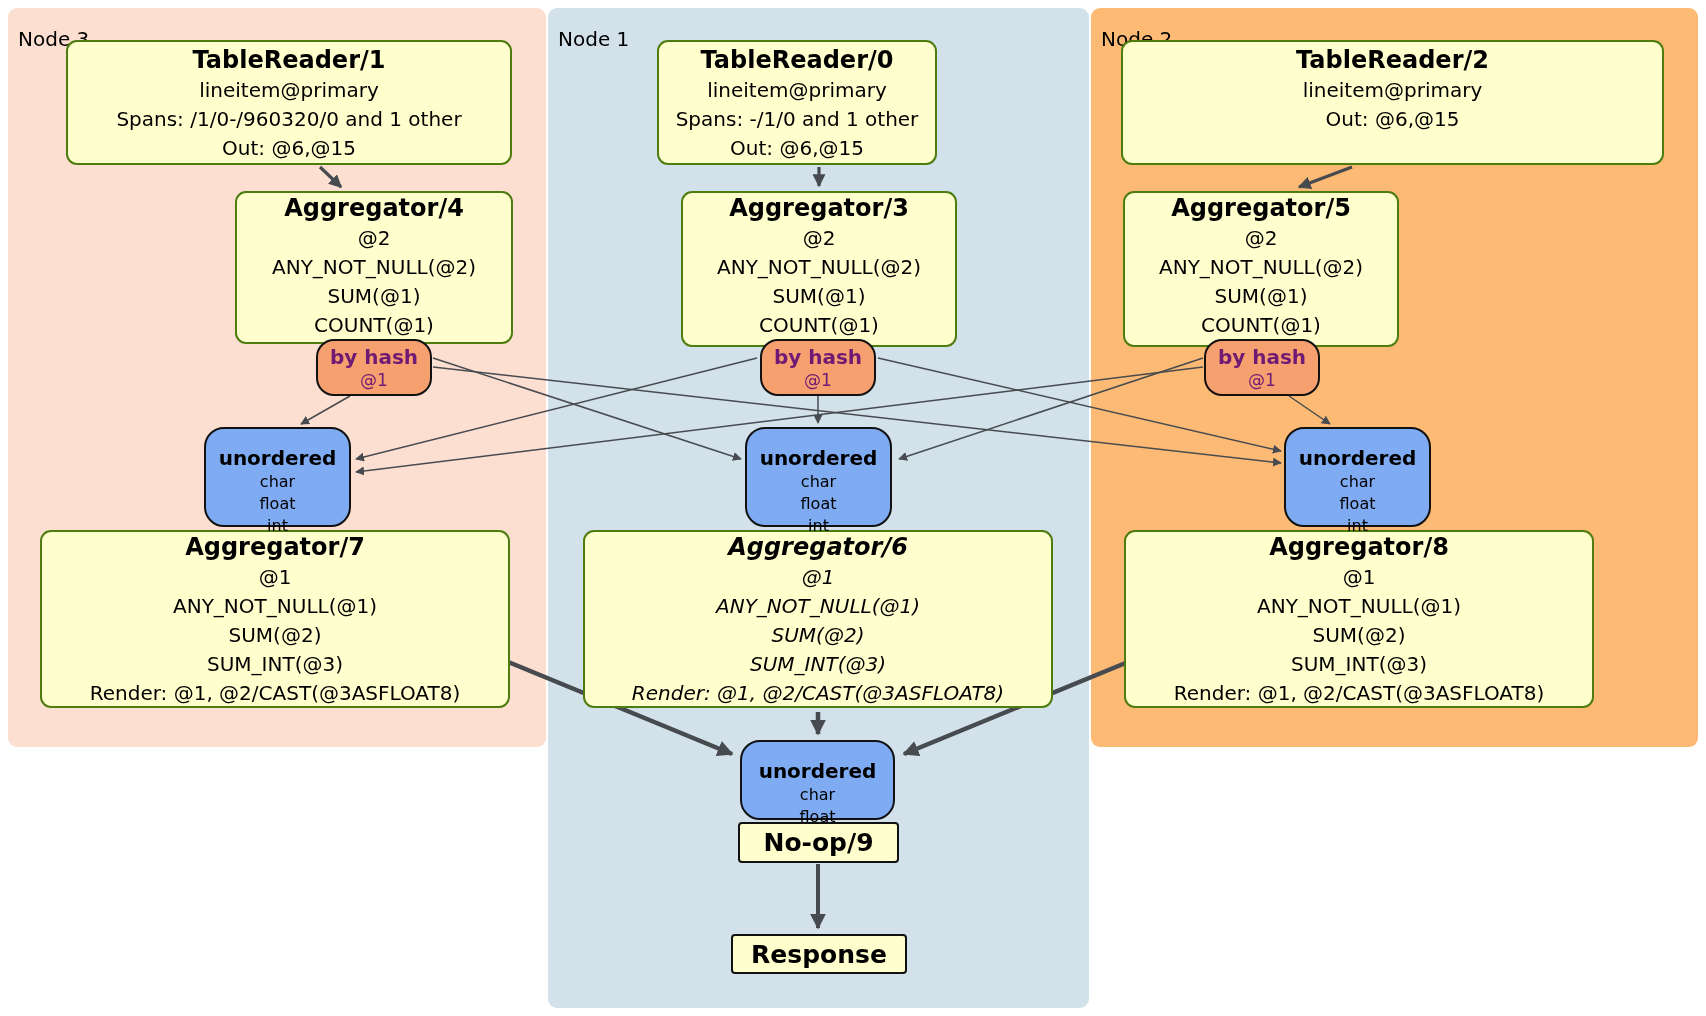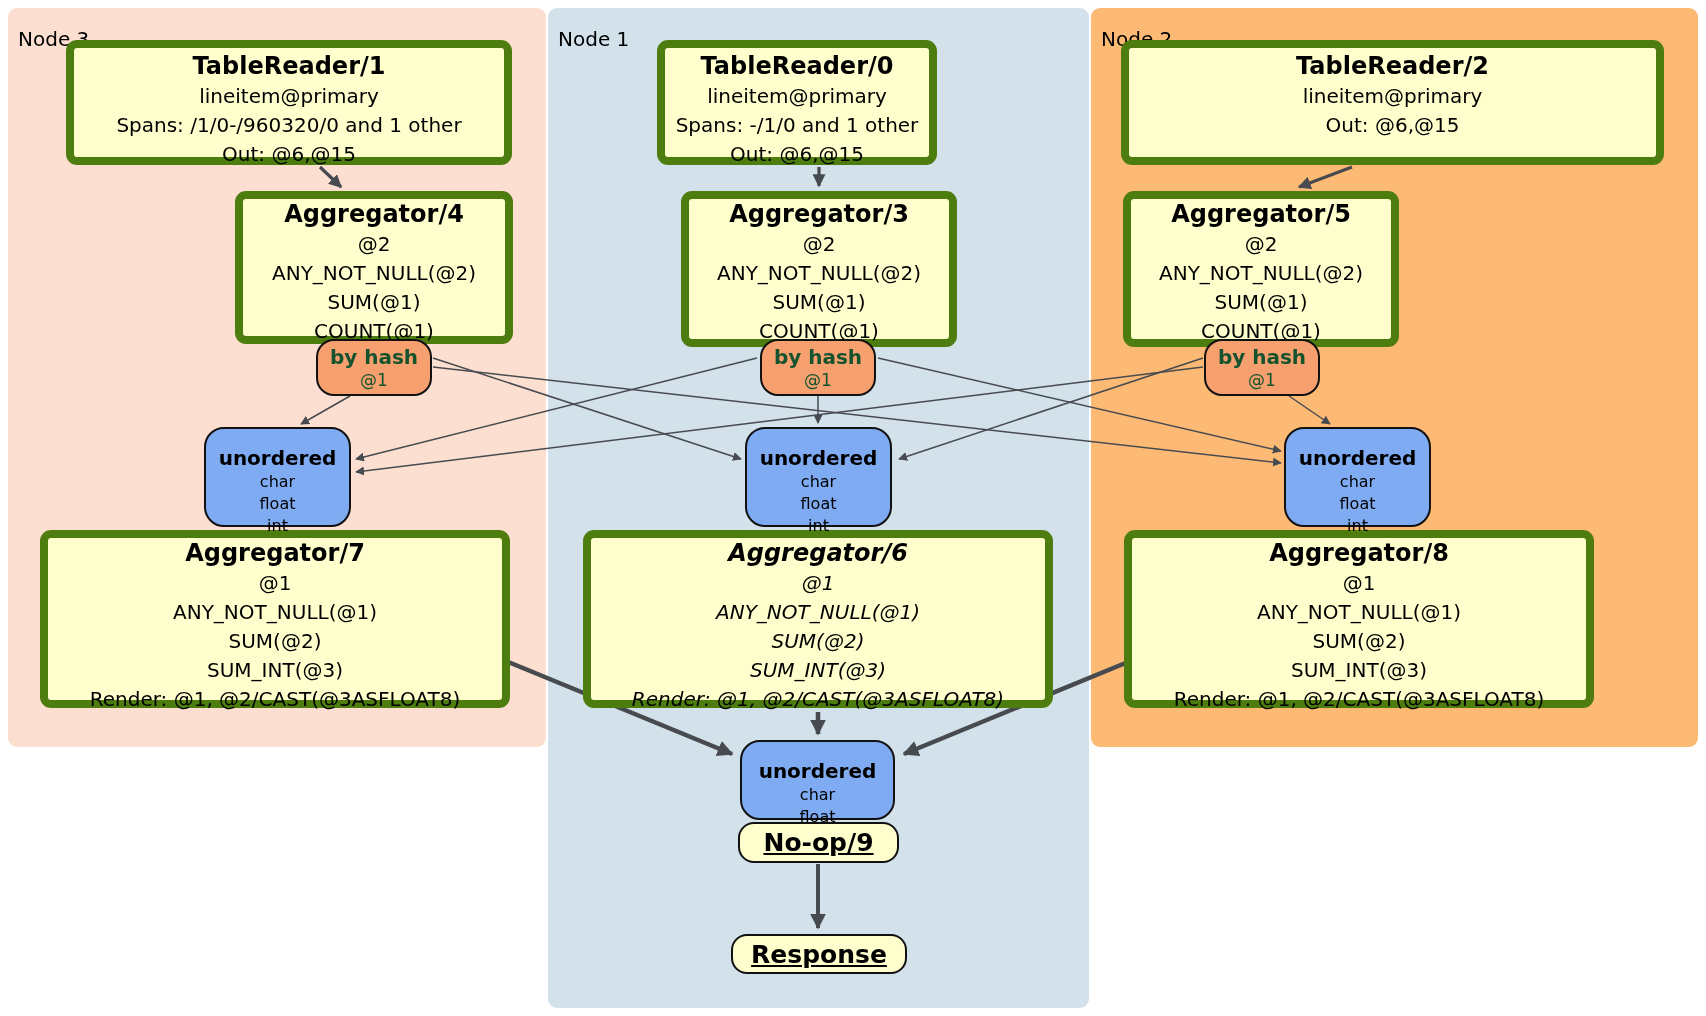--- a/index.html
+++ b/index.html
@@ -6,38 +6,38 @@
   #canvas{position:relative;width:1706px;height:1016px;background:#ffffff;overflow:hidden;}
 
   .panel{position:absolute;border-radius:9px;z-index:0;}
   #panel-node3{left:8px;top:8px;width:538px;height:739px;background:#fcdfd0;}
   #panel-node1{left:548px;top:8px;width:541px;height:1000px;background:#d2e1ea;}
   #panel-node2{left:1091px;top:8px;width:607px;height:739px;background:#fdba74;}
   .panel-label{position:absolute;left:10px;top:19px;font-size:20px;color:#000;}
 
   #edges{position:absolute;left:0;top:0;z-index:1;}
 
-  .box{position:absolute;box-sizing:border-box;background:#ffffce;border:8px solid #4d7c0f;
+  .box{position:absolute;box-sizing:border-box;background:#ffffce;border:2px solid #4d7c0f;
        border-radius:11px;text-align:center;color:#000;z-index:2;}
   .box .title{font-weight:bold;font-size:24px;line-height:31px;white-space:nowrap;}
   .box .line{font-size:20px;line-height:29px;white-space:nowrap;}
   .tr{padding-top:3px;}
 
   .pill{position:absolute;box-sizing:border-box;background:#f5a06e;border:2px solid #111;
-        border-radius:18px;text-align:center;color:#14532d;z-index:3;padding-top:3px;}
+        border-radius:18px;text-align:center;color:#701a75;z-index:3;padding-top:3px;}
   .pill .small-title{font-weight:bold;font-size:20px;line-height:26px;}
   .pill .small-line{font-size:17px;line-height:21px;}
 
   .sync{position:absolute;box-sizing:border-box;background:#7fabf2;border:2px solid #111;
         border-radius:20px;text-align:center;color:#000;z-index:3;padding-top:16px;}
   .sync .small-title{font-weight:bold;font-size:20px;line-height:26px;}
   .sync .small-line{font-size:16px;line-height:22px;}
 
   .mini{position:absolute;box-sizing:border-box;background:#ffffce;border:2px solid #111;
-        border-radius:16px;text-align:center;color:#000;z-index:2;font-weight:bold;text-decoration:underline;}
+        border-radius:4px;text-align:center;color:#000;z-index:2;font-weight:bold;}
   #box-noop{left:738px;top:822px;width:161px;height:41px;font-size:25px;line-height:38px;}
   #box-response{left:731px;top:934px;width:176px;height:40px;font-size:25px;line-height:37px;}
 
   
   #box-tr1{left:66px;top:40px;width:446px;height:125px;}
   #box-tr0{left:657px;top:40px;width:280px;height:125px;}
   #box-tr2{left:1121px;top:40px;width:543px;height:125px;}
   #box-agg4{left:235px;top:191px;width:278px;height:153px;}
   #box-agg3{left:681px;top:191px;width:276px;height:156px;}
   #box-agg5{left:1123px;top:191px;width:276px;height:156px;}

